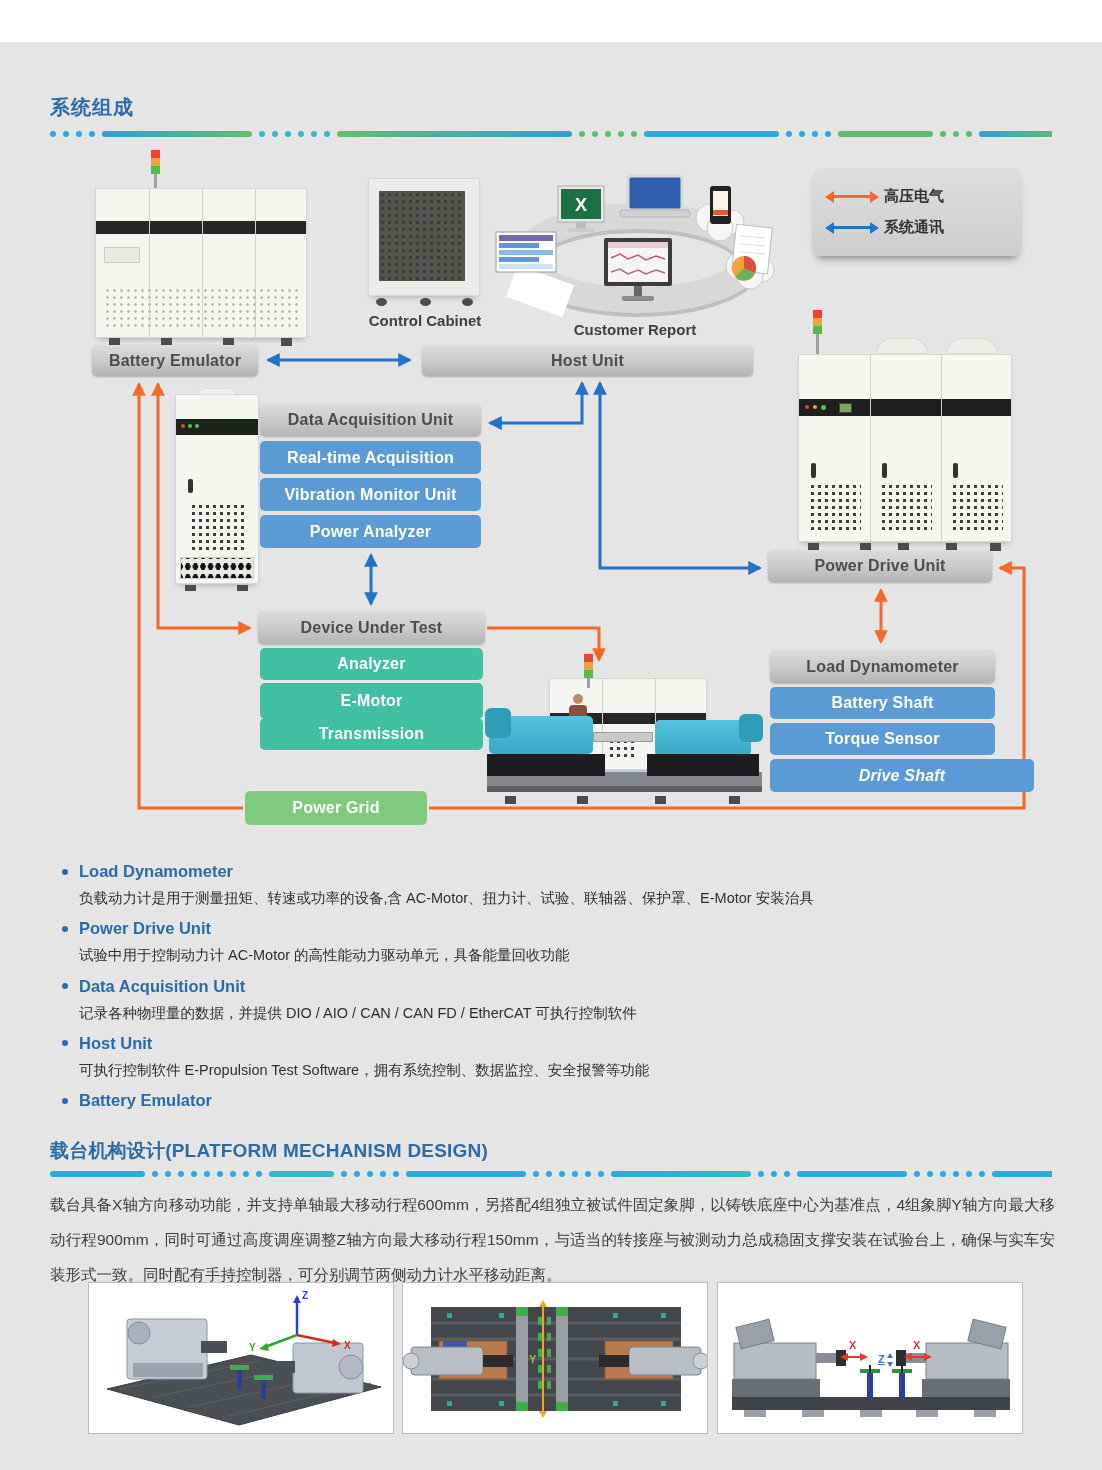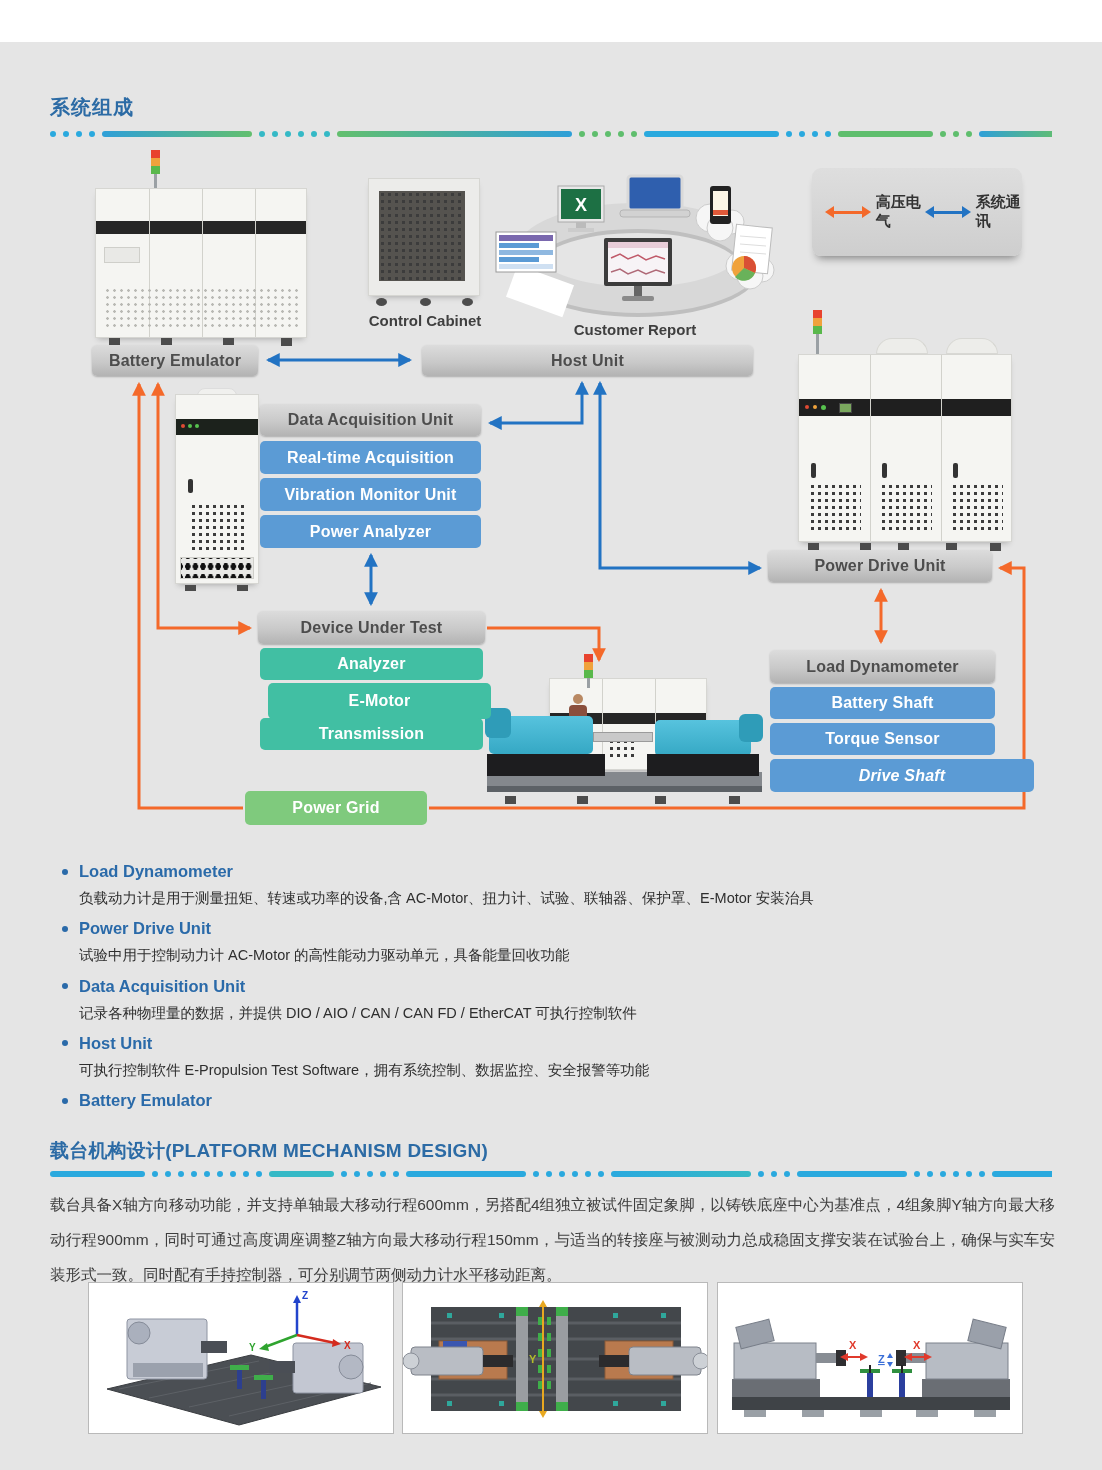--- a/index.html
+++ b/index.html
@@ -20,21 +20,21 @@
   
   .fb { position:absolute; display:flex; align-items:center; justify-content:center;
         border-radius:5px; font-weight:700; font-size:16px; letter-spacing:.2px; white-space:nowrap; }
   .fb.gray  { background:linear-gradient(180deg,#dcdcdc 0%,#c9c9c9 55%,#b3b3b3 100%); color:#4d4d4d; box-shadow:0 1px 2px rgba(0,0,0,.25); }
   .fb.blue  { background:#5b9bd5; color:#fff; }
   .fb.teal  { background:#41bfa3; color:#fff; }
   .fb.green { background:#7fca7d; color:#fff; }
 
   
   .legend { position:absolute; left:812px; top:126px; width:210px; height:88px; background:linear-gradient(#dedede,#cecece);
-            border-radius:9px; box-shadow:0 7px 9px -5px rgba(0,0,0,.45); display:flex; justify-content:center; gap:12px; padding-left:22px; }
+            border-radius:9px; box-shadow:0 7px 9px -5px rgba(0,0,0,.45); display:flex; flex-direction:column; justify-content:center; gap:12px; padding-left:22px; }
   .legend-row { display:flex; align-items:center; gap:14px; }
   .legend-label { font-size:15px; font-weight:700; color:#333; }
   .darrow { position:relative; width:36px; height:3px; }
   .darrow::before, .darrow::after { content:""; position:absolute; top:-4.5px; width:0; height:0; border-top:6px solid transparent; border-bottom:6px solid transparent; }
   .darrow.orange { background:#f4692a; }
   .darrow.orange::before { left:-9px; border-right:9px solid #f4692a; }
   .darrow.orange::after  { right:-9px; border-left:9px solid #f4692a; }
   .darrow.blue { background:#2273c3; }
   .darrow.blue::before { left:-9px; border-right:9px solid #2273c3; }
   .darrow.blue::after  { right:-9px; border-left:9px solid #2273c3; }
@@ -305,21 +305,21 @@
   </svg>
 
   <div class="fb gray" style="left:92px;  top:303px; width:166px; height:31px;">Battery Emulator</div>
   <div class="fb gray" style="left:422px; top:303px; width:331px; height:31px;">Host Unit</div>
   <div class="fb gray" style="left:260px; top:362px; width:221px; height:32px;">Data Acquisition Unit</div>
   <div class="fb blue" style="left:260px; top:399px; width:221px; height:33px;">Real-time Acquisition</div>
   <div class="fb blue" style="left:260px; top:436px; width:221px; height:33px;">Vibration Monitor Unit</div>
   <div class="fb blue" style="left:260px; top:473px; width:221px; height:33px;">Power Analyzer</div>
   <div class="fb gray" style="left:258px; top:569px; width:227px; height:33px;">Device Under Test</div>
   <div class="fb teal" style="left:260px; top:606px; width:223px; height:32px;">Analyzer</div>
-  <div class="fb teal" style="left:268px; top:641px; width:223px; height:36px;">E-Motor</div>
+  <div class="fb teal" style="left:260px; top:641px; width:223px; height:36px;">E-Motor</div>
   <div class="fb teal" style="left:260px; top:676px; width:223px; height:32px;">Transmission</div>
   <div class="fb green" style="left:245px; top:749px; width:182px; height:34px;">Power Grid</div>
   <div class="fb gray" style="left:768px; top:508px; width:224px; height:32px;">Power Drive Unit</div>
   <div class="fb gray" style="left:770px; top:608px; width:225px; height:33px;">Load Dynamometer</div>
   <div class="fb blue" style="left:770px; top:645px; width:225px; height:32px;">Battery Shaft</div>
   <div class="fb blue" style="left:770px; top:681px; width:225px; height:32px;">Torque Sensor</div>
   <div class="fb blue" style="left:770px; top:717px; width:264px; height:33px;font-style:italic;">Drive Shaft</div>
 
   <div class="bullets">
     <div class="bullet-item">

